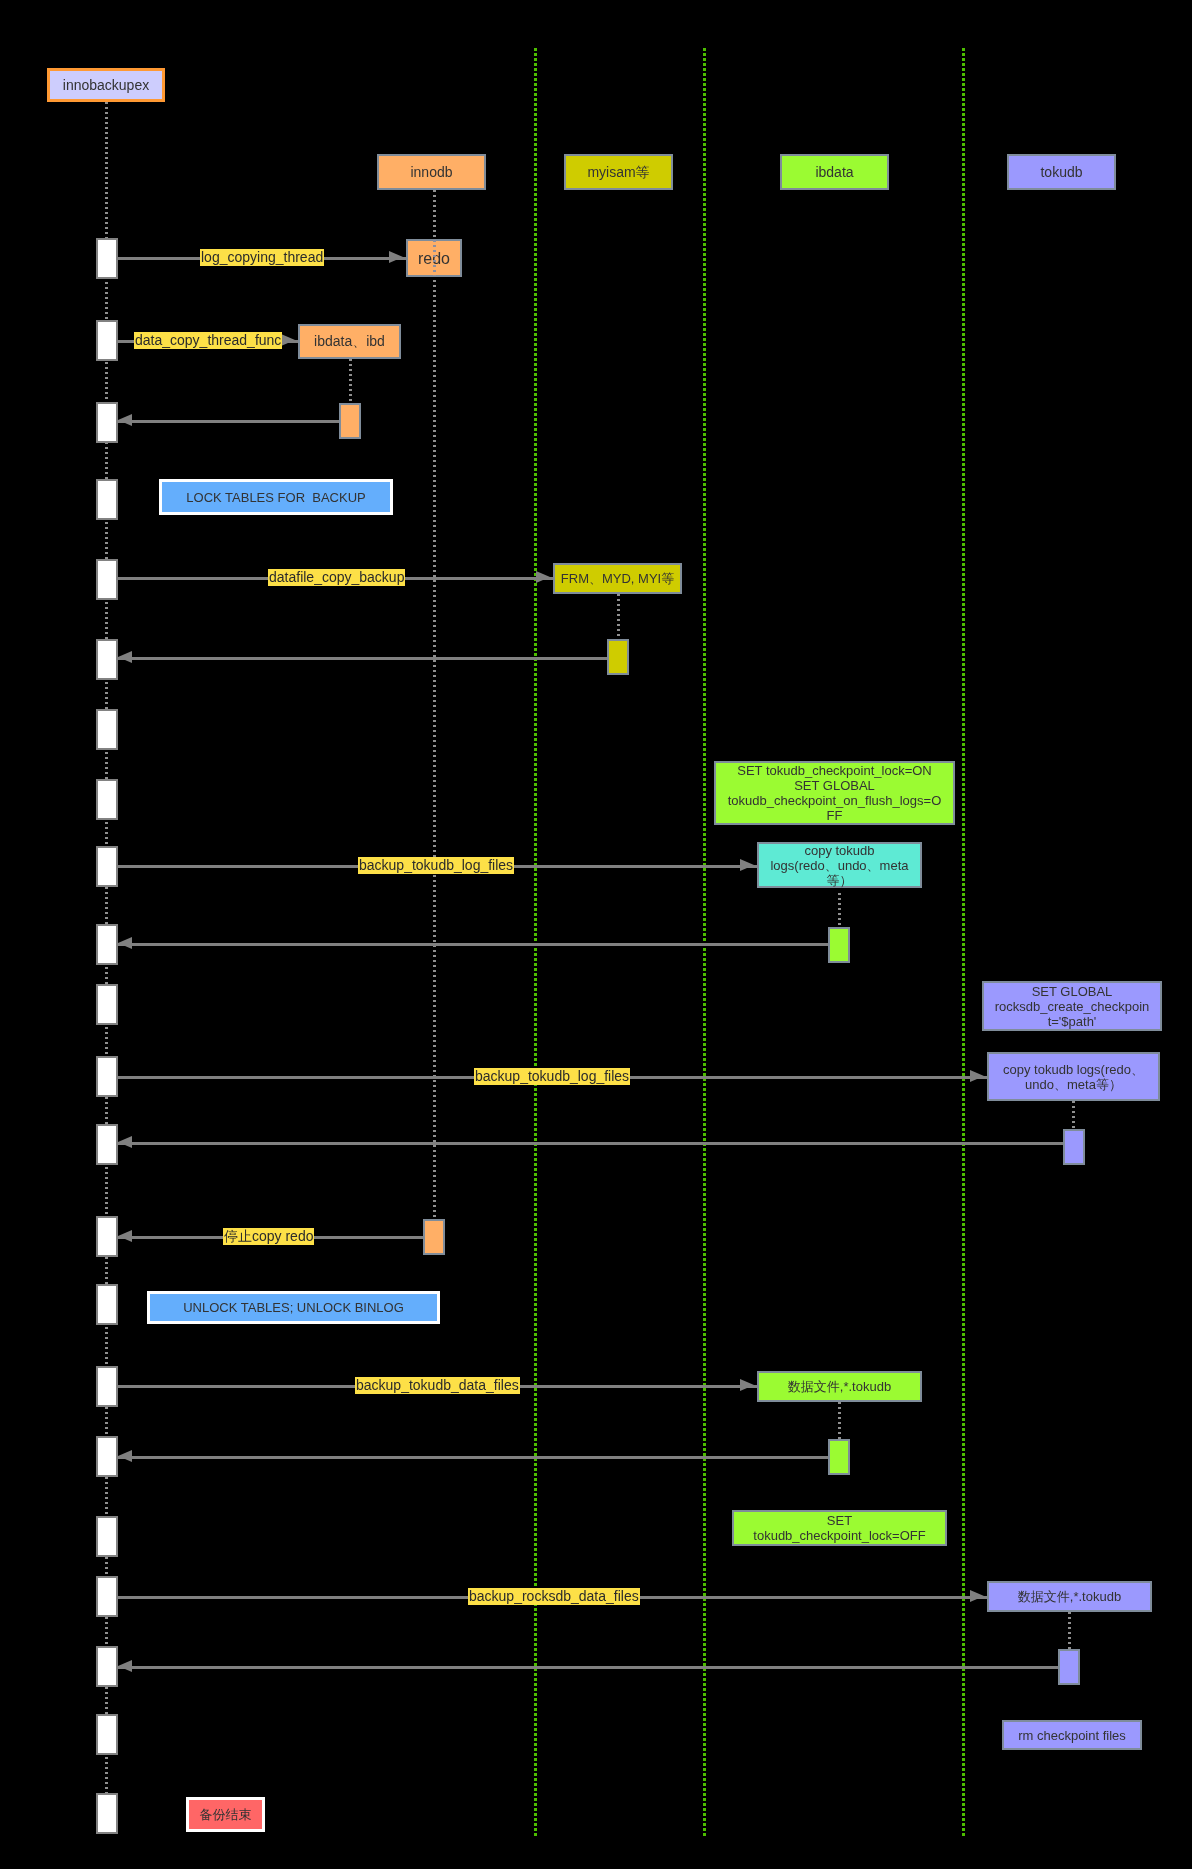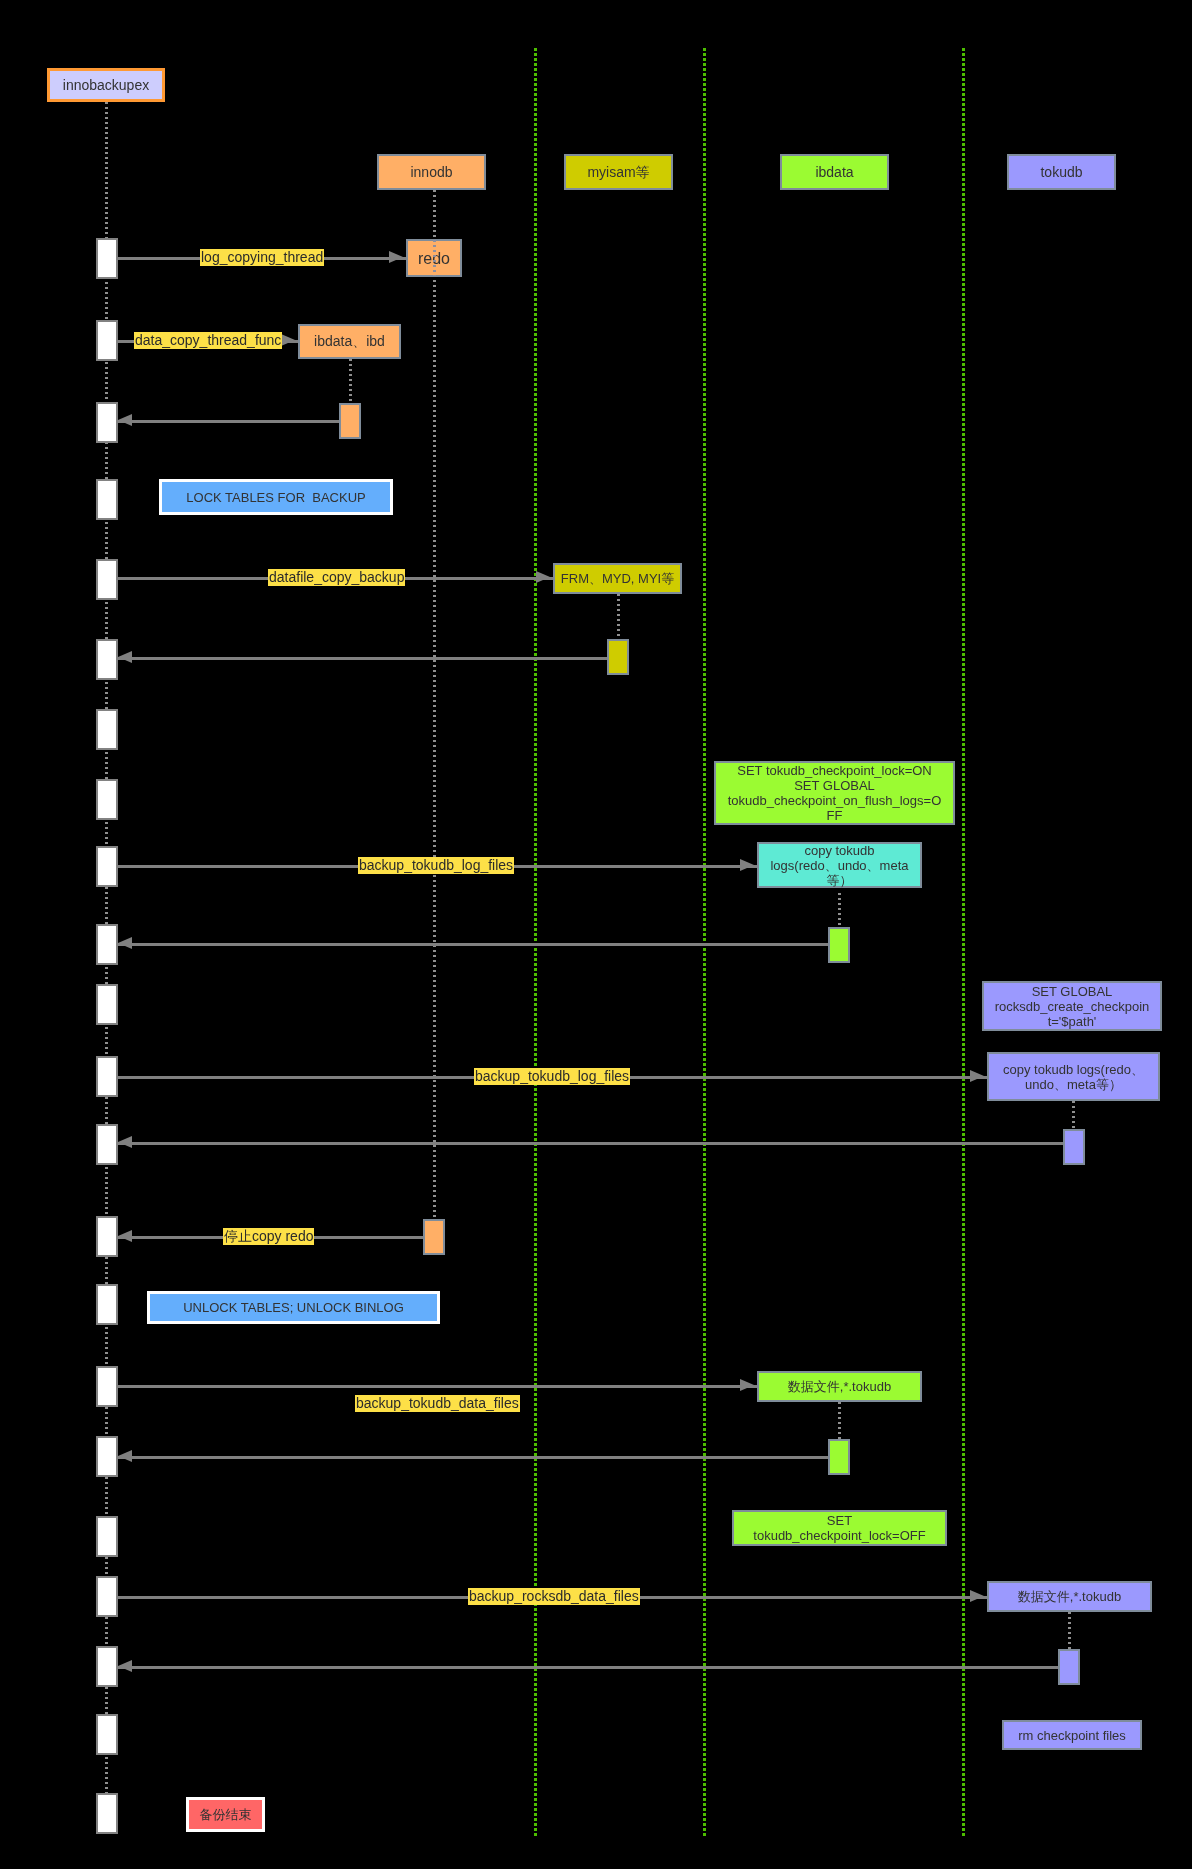--- a/index.html
+++ b/index.html
@@ -141,21 +141,21 @@
     <div class="line" style="left: 117px; top: 1076px; width: 870px;"></div>
     <div class="ahead r" style="top: 1070px; left: 970px;"></div>
     <div class="mlabel" style="left: 474px; top: 1068px;">backup_tokudb_log_files</div>
     <div class="line" style="left: 118px; top: 1142px; width: 945px;"></div>
     <div class="ahead l" style="top: 1136px; left: 118px;"></div>
     <div class="line" style="left: 118px; top: 1236px; width: 305px;"></div>
     <div class="ahead l" style="top: 1230px; left: 118px;"></div>
     <div class="mlabel" style="left: 223px; top: 1228px;">停止copy redo</div>
     <div class="line" style="left: 117px; top: 1385px; width: 640px;"></div>
     <div class="ahead r" style="top: 1379px; left: 740px;"></div>
-    <div class="mlabel" style="left: 355px; top: 1377px; margin-top: 18px;">backup_tokudb_data_files</div>
+    <div class="mlabel" style="left: 355px; top: 1377px;">backup_tokudb_data_files</div>
     <div class="line" style="left: 118px; top: 1456px; width: 710px;"></div>
     <div class="ahead l" style="top: 1450px; left: 118px;"></div>
     <div class="line" style="left: 117px; top: 1596px; width: 870px;"></div>
     <div class="ahead r" style="top: 1590px; left: 970px;"></div>
     <div class="mlabel" style="left: 468px; top: 1588px;">backup_rocksdb_data_files</div>
     <div class="line" style="left: 118px; top: 1666px; width: 940px;"></div>
     <div class="ahead l" style="top: 1660px; left: 118px;"></div>
   </div>
 
 </body></html>

